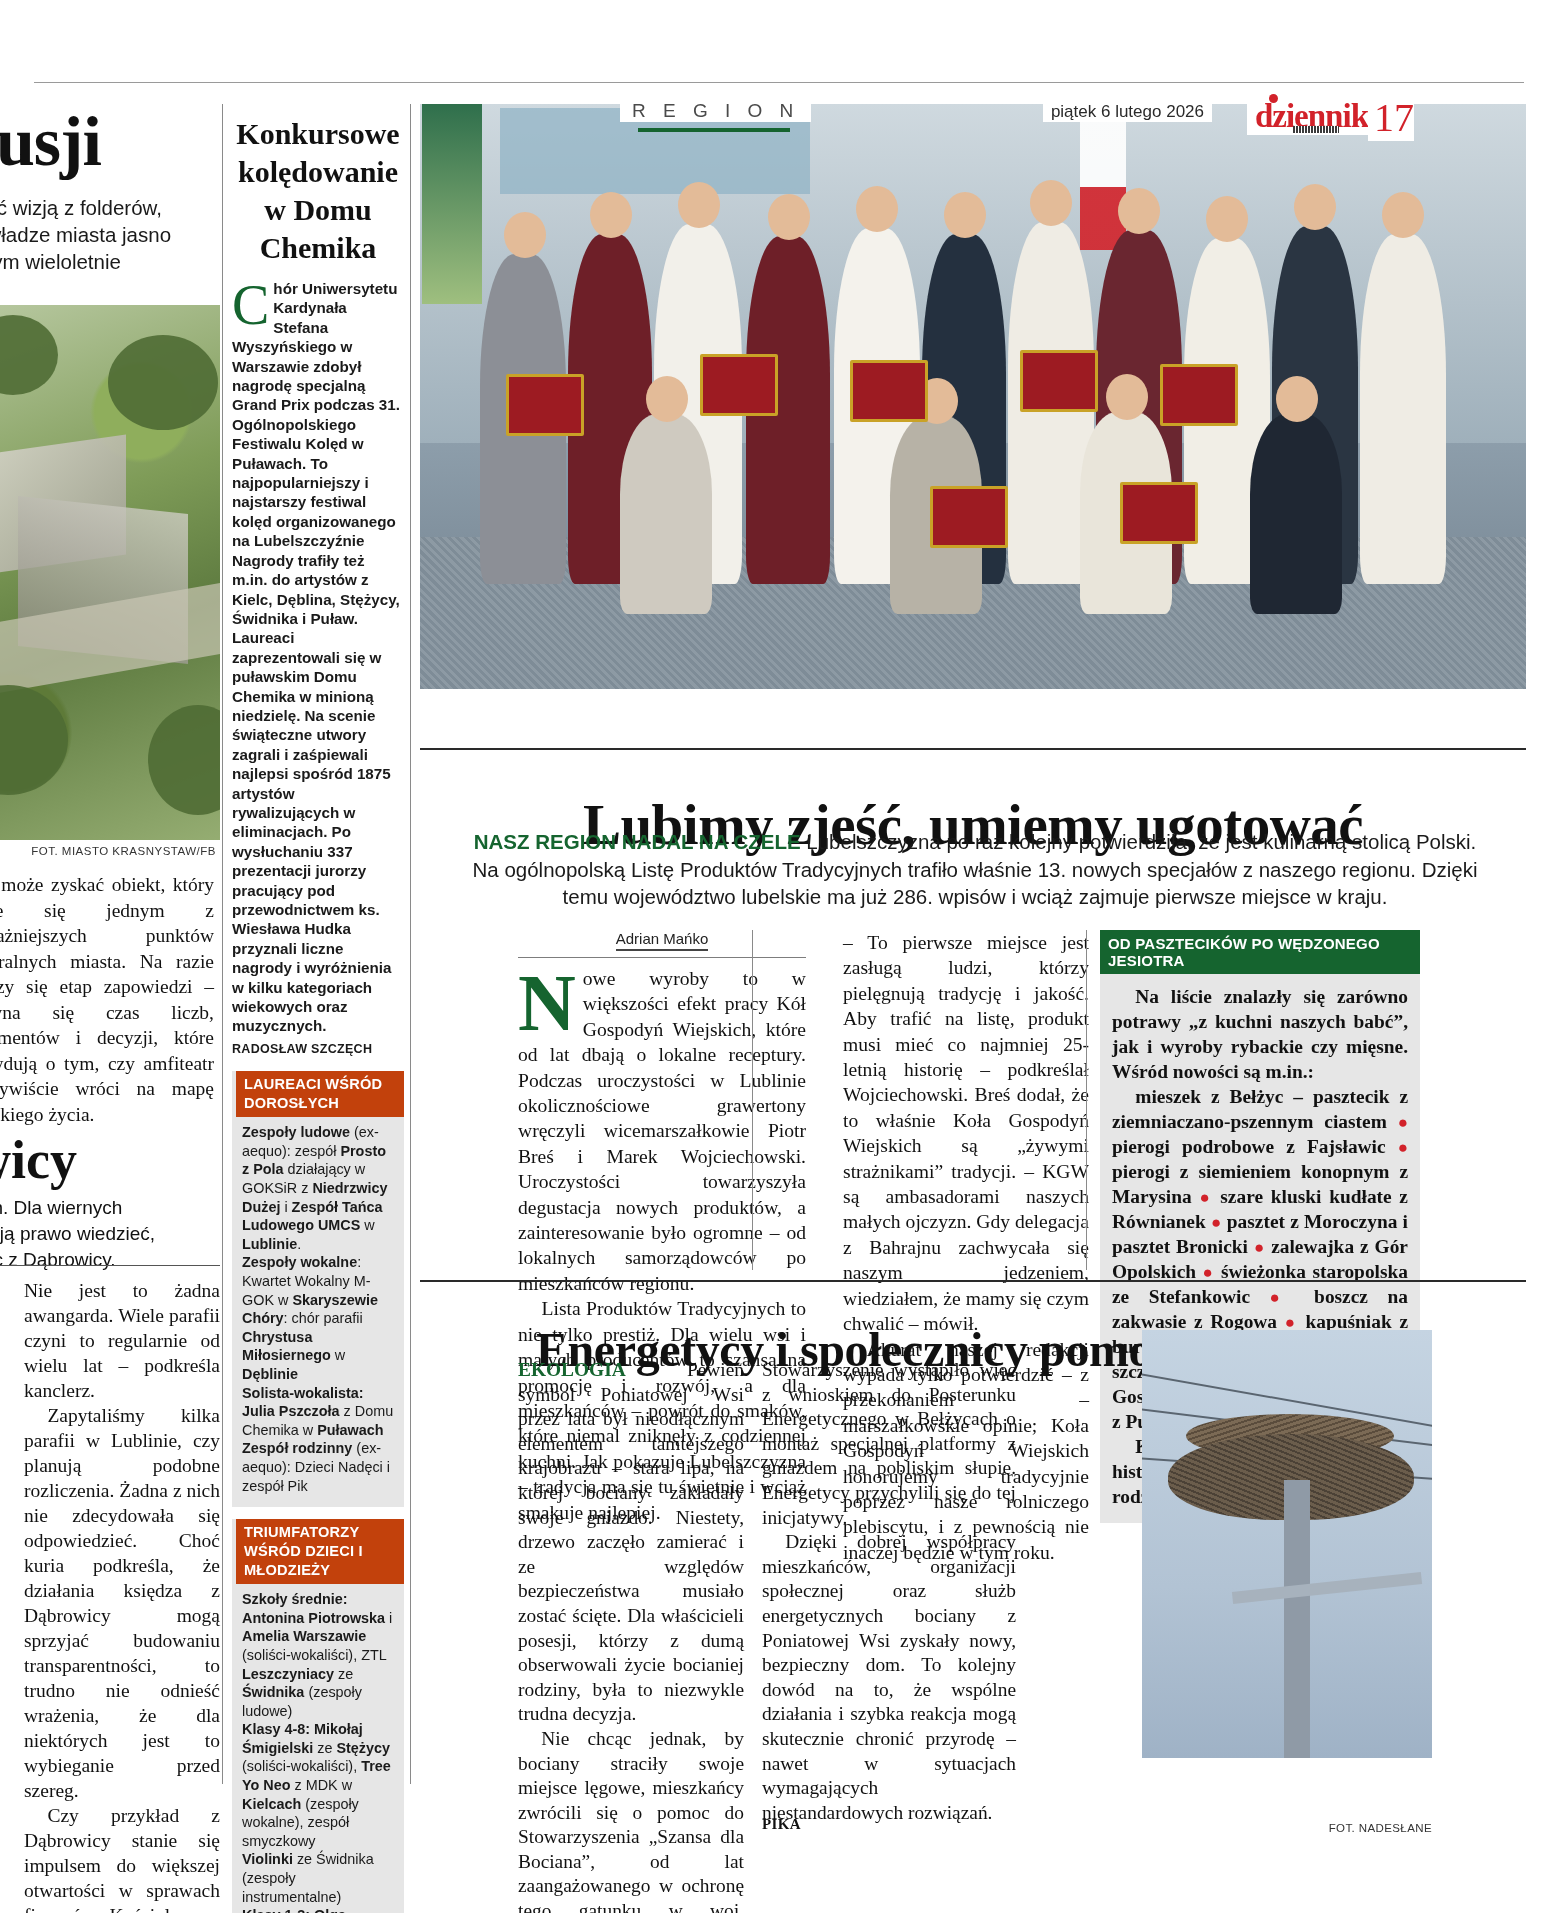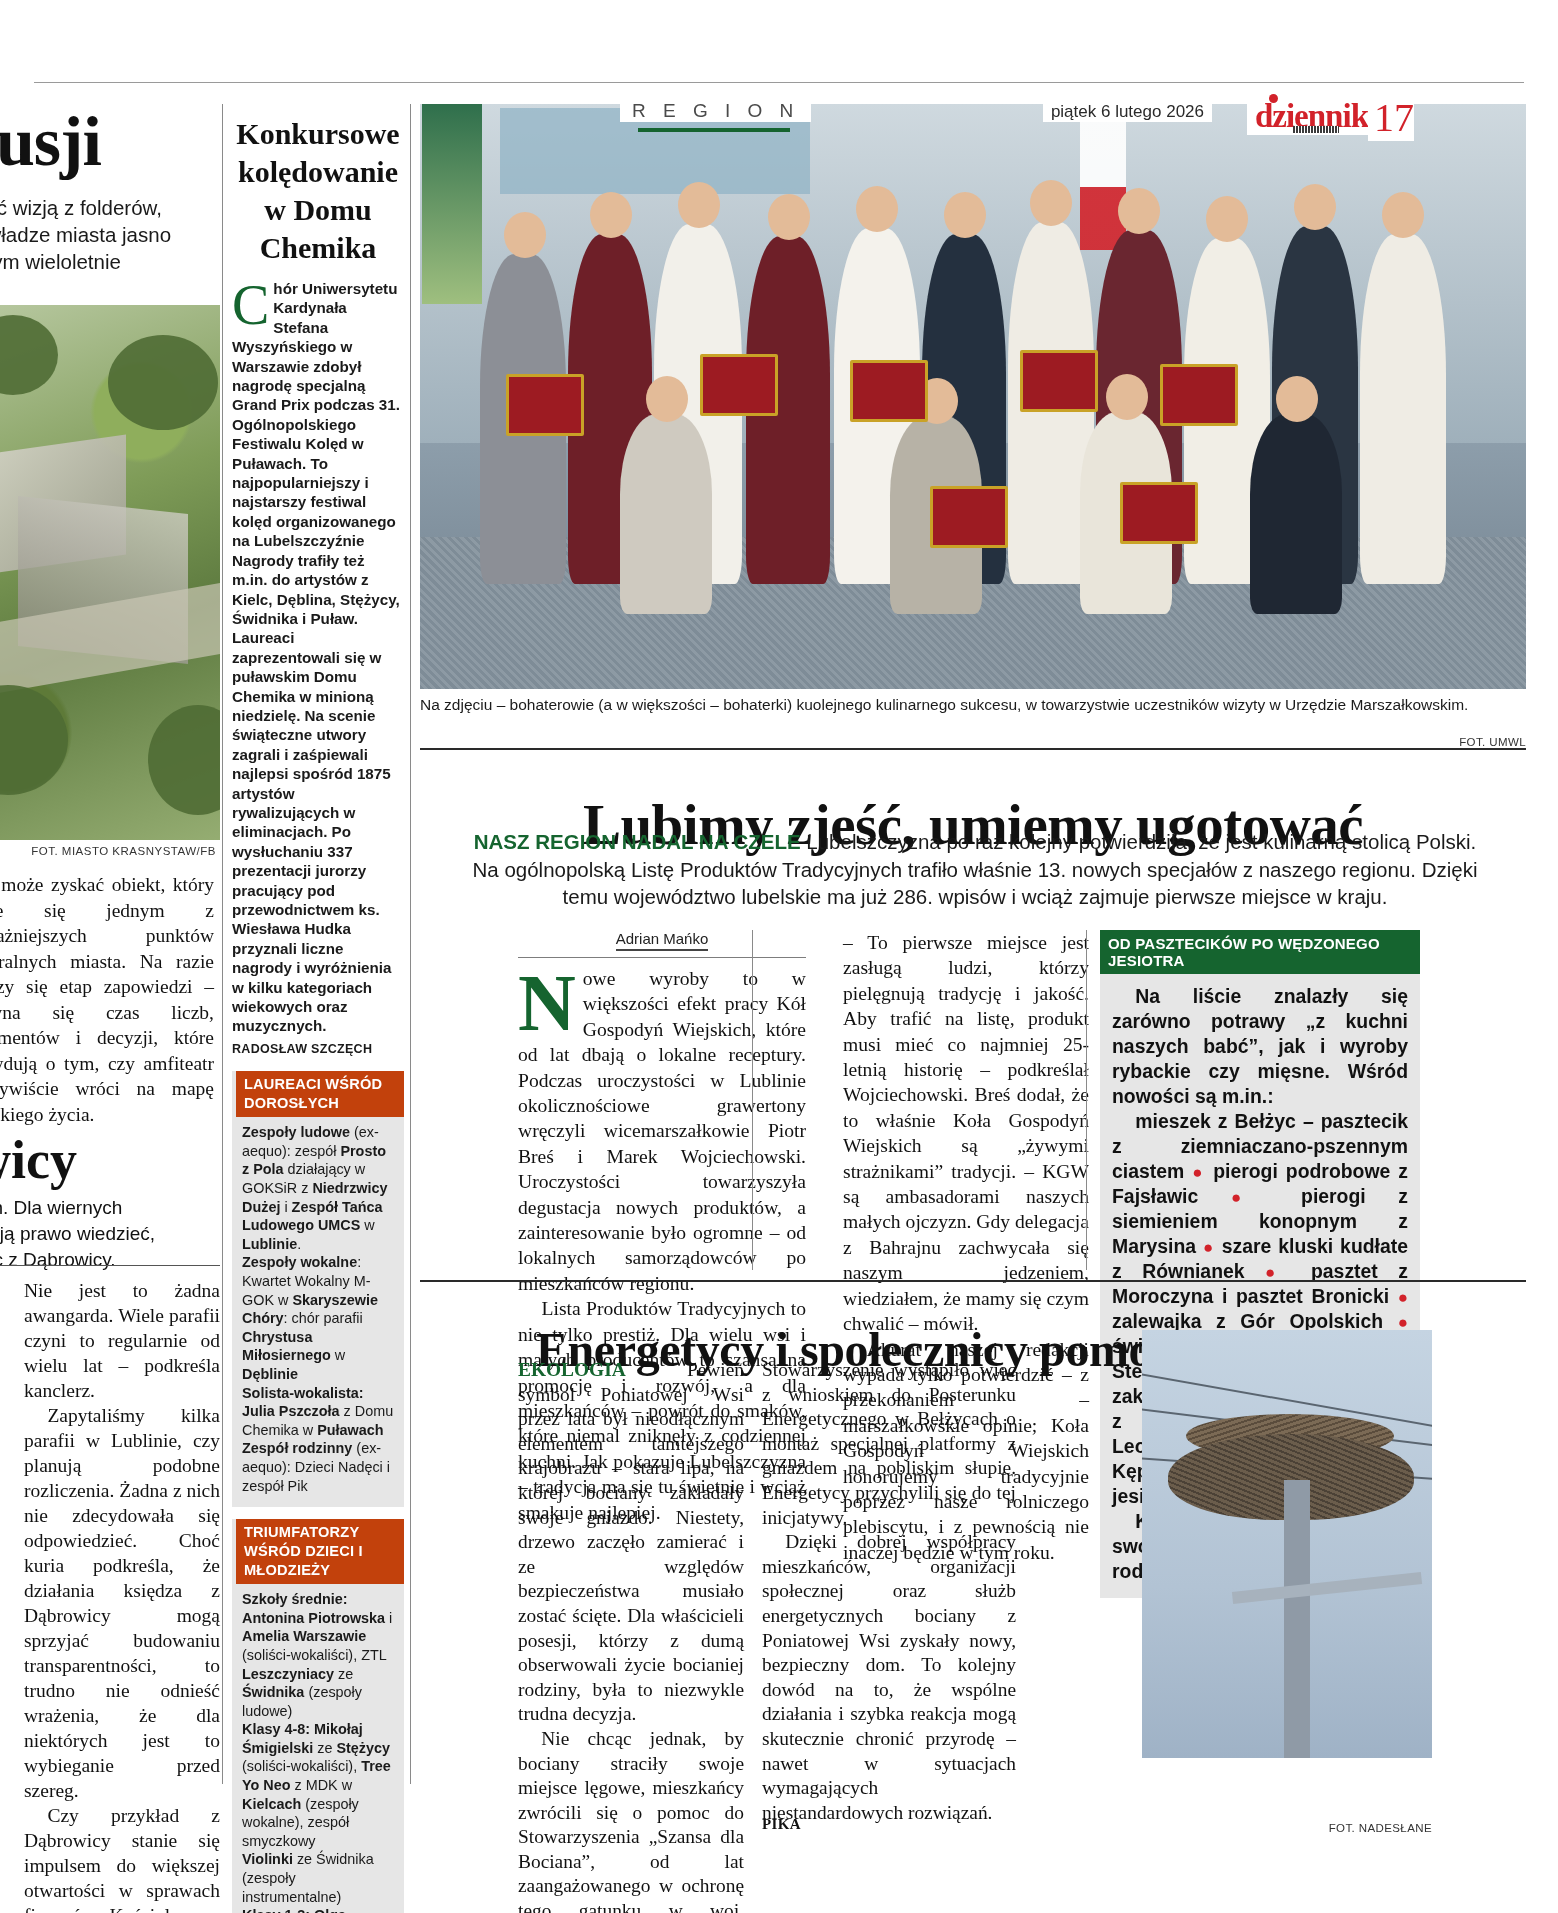--- a/index.html
+++ b/index.html
@@ -148,21 +148,21 @@
   .ma-rule { width:100%; height:1px; background:#7d7d7d; margin:6px 0 8px 0;}
   .ma-text { font-family:"Liberation Serif", serif; font-size:19.6px; line-height:25.4px; text-align:justify; }
   .ma-text p { margin:0; text-indent:1.2em; }
   .ma-text p.first { text-indent:0; }
   .dc-big { float:left; font-family:"Liberation Serif", serif; font-size:80px; line-height:62px;
     color:#15642f; padding:6px 7px 0 0; font-weight:bold;}
 
   .sidebox { background:#e6e6e6; padding-bottom:14px; }
   .sidebox-title { background:#15642f; color:#fff; font-family:"Liberation Sans", sans-serif;
     font-weight:bold; font-size:15px; letter-spacing:.2px; padding:5px 8px; display:block; }
-  .sidebox-body { font-family:Liberation Sans, sans-serif; font-weight:bold; font-size:19.4px;
+  .sidebox-body { font-family:Liberation Serif, serif; font-weight:bold; font-size:19.4px;
     line-height:25px; padding:10px 12px 0 12px; text-align:justify;}
   .sidebox-body p { margin:0; text-indent:1.2em;}
   .bullet { color:#d2222a; font-size:17px; line-height:0; }
 
   
   .bot-rule { position:absolute; left:420px; top:1280px; width:1106px; height:2px; background:#2a2a2a;}
   .bot-hl { position:absolute; left:420px; top:1290px; width:1106px; text-align:center;
     font-family:"Liberation Serif", serif; font-weight:bold; font-size:48px; line-height:56px; letter-spacing:-.4px;}
   .bot-c1 { position:absolute; left:518px; top:1358px; width:226px; }
   .bot-c2 { position:absolute; left:762px; top:1358px; width:254px; }
@@ -307,24 +307,20 @@
       <div class="pm-cert" style="left:46px;  top:210px; width:78px; height:62px;"></div>
       <div class="pm-cert" style="left:240px; top:190px; width:78px; height:62px;"></div>
       <div class="pm-cert" style="left:390px; top:196px; width:78px; height:62px;"></div>
       <div class="pm-cert" style="left:560px; top:186px; width:78px; height:62px;"></div>
       <div class="pm-cert" style="left:700px; top:200px; width:78px; height:62px;"></div>
       <div class="pm-cert" style="left:470px; top:322px; width:78px; height:62px;"></div>
       <div class="pm-cert" style="left:660px; top:318px; width:78px; height:62px;"></div>
     </div>
   </div>
 
-  <div class="photo-caption">
-    <span>Na zdjęciu – bohaterowie (a w większości – bohaterki) kuolejnego kulinarnego sukcesu, w towarzystwie uczestników wizyty w Urzędzie Marszałkowskim.</span>
-    <span class="photo-credit">FOT. UMWL</span>
-  </div>
 
   <div class="main-rule"></div>
   <h1 class="main-hl">Lubimy zjeść, umiemy ugotować</h1>
   <div class="main-lead">
     <span class="kicker">NASZ REGION NADAL NA CZELE</span><span> Lubelszczyzna po raz kolejny potwierdziła, że jest kulinarną stolicą Polski. Na ogólnopolską Listę Produktów Tradycyjnych trafiło właśnie 13. nowych specjałów z naszego regionu. Dzięki temu województwo lubelskie ma już 286. wpisów i wciąż zajmuje pierwsze miejsce w kraju.</span>
   </div>
 
   <div class="ma-c1">
     <div class="byline-wrap">
       <span class="byline">Adrian Mańko</span>

